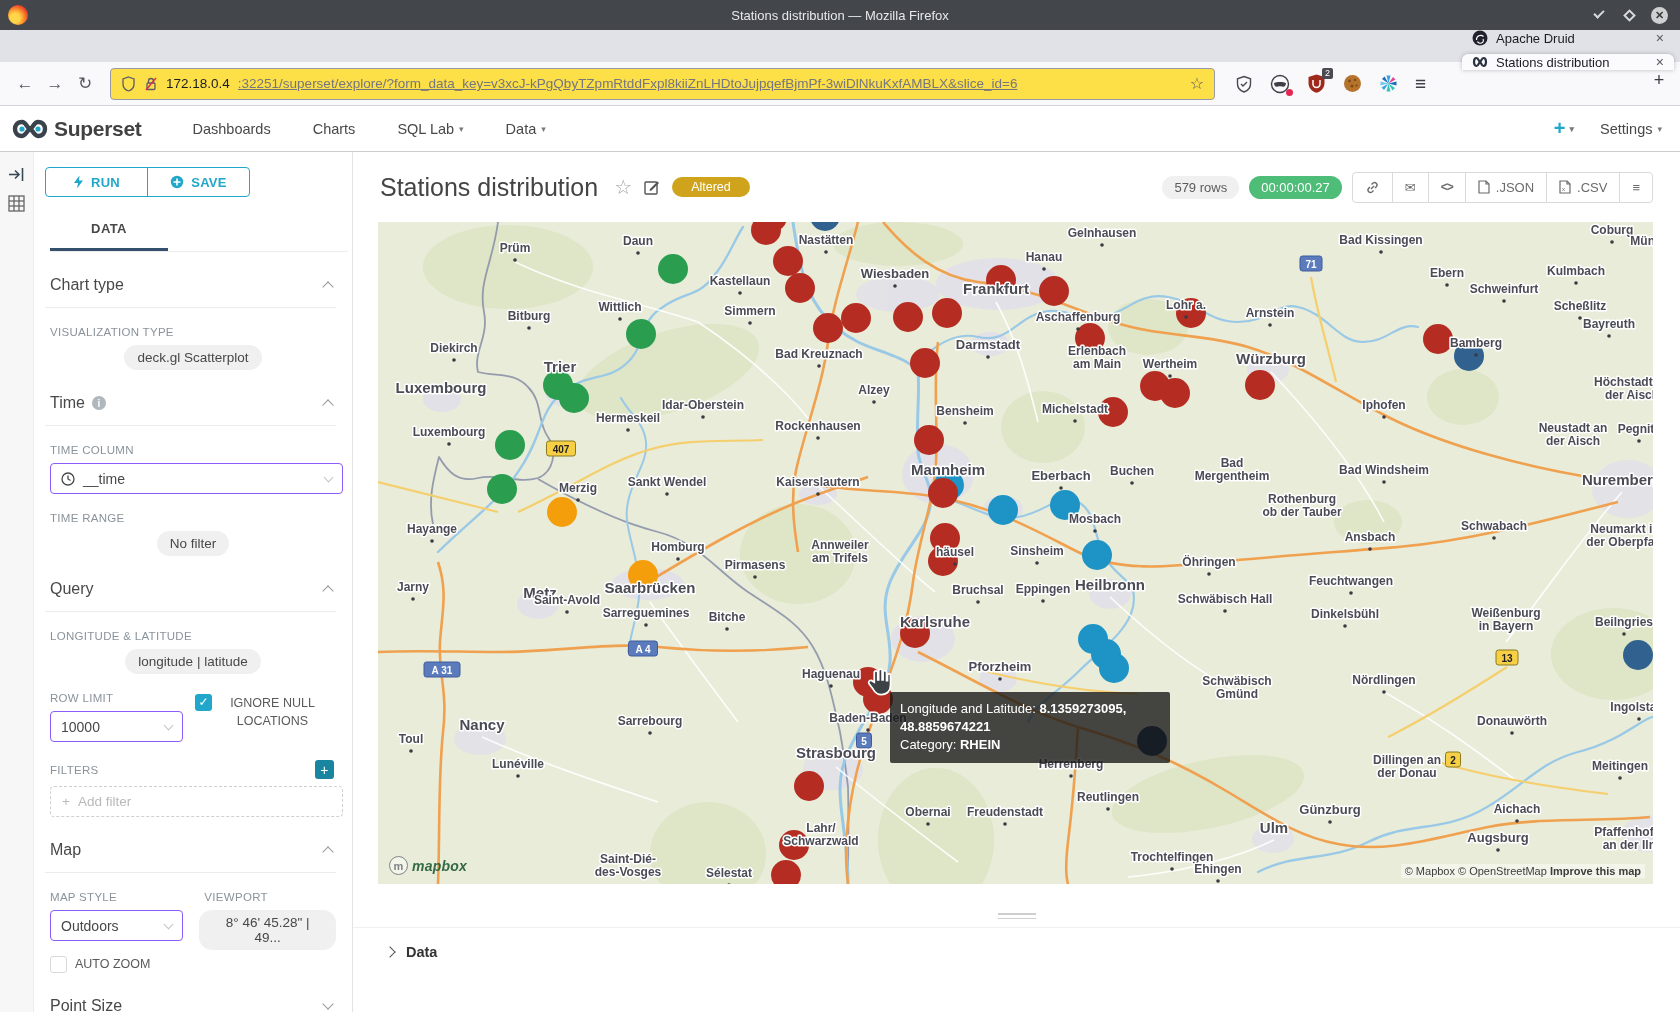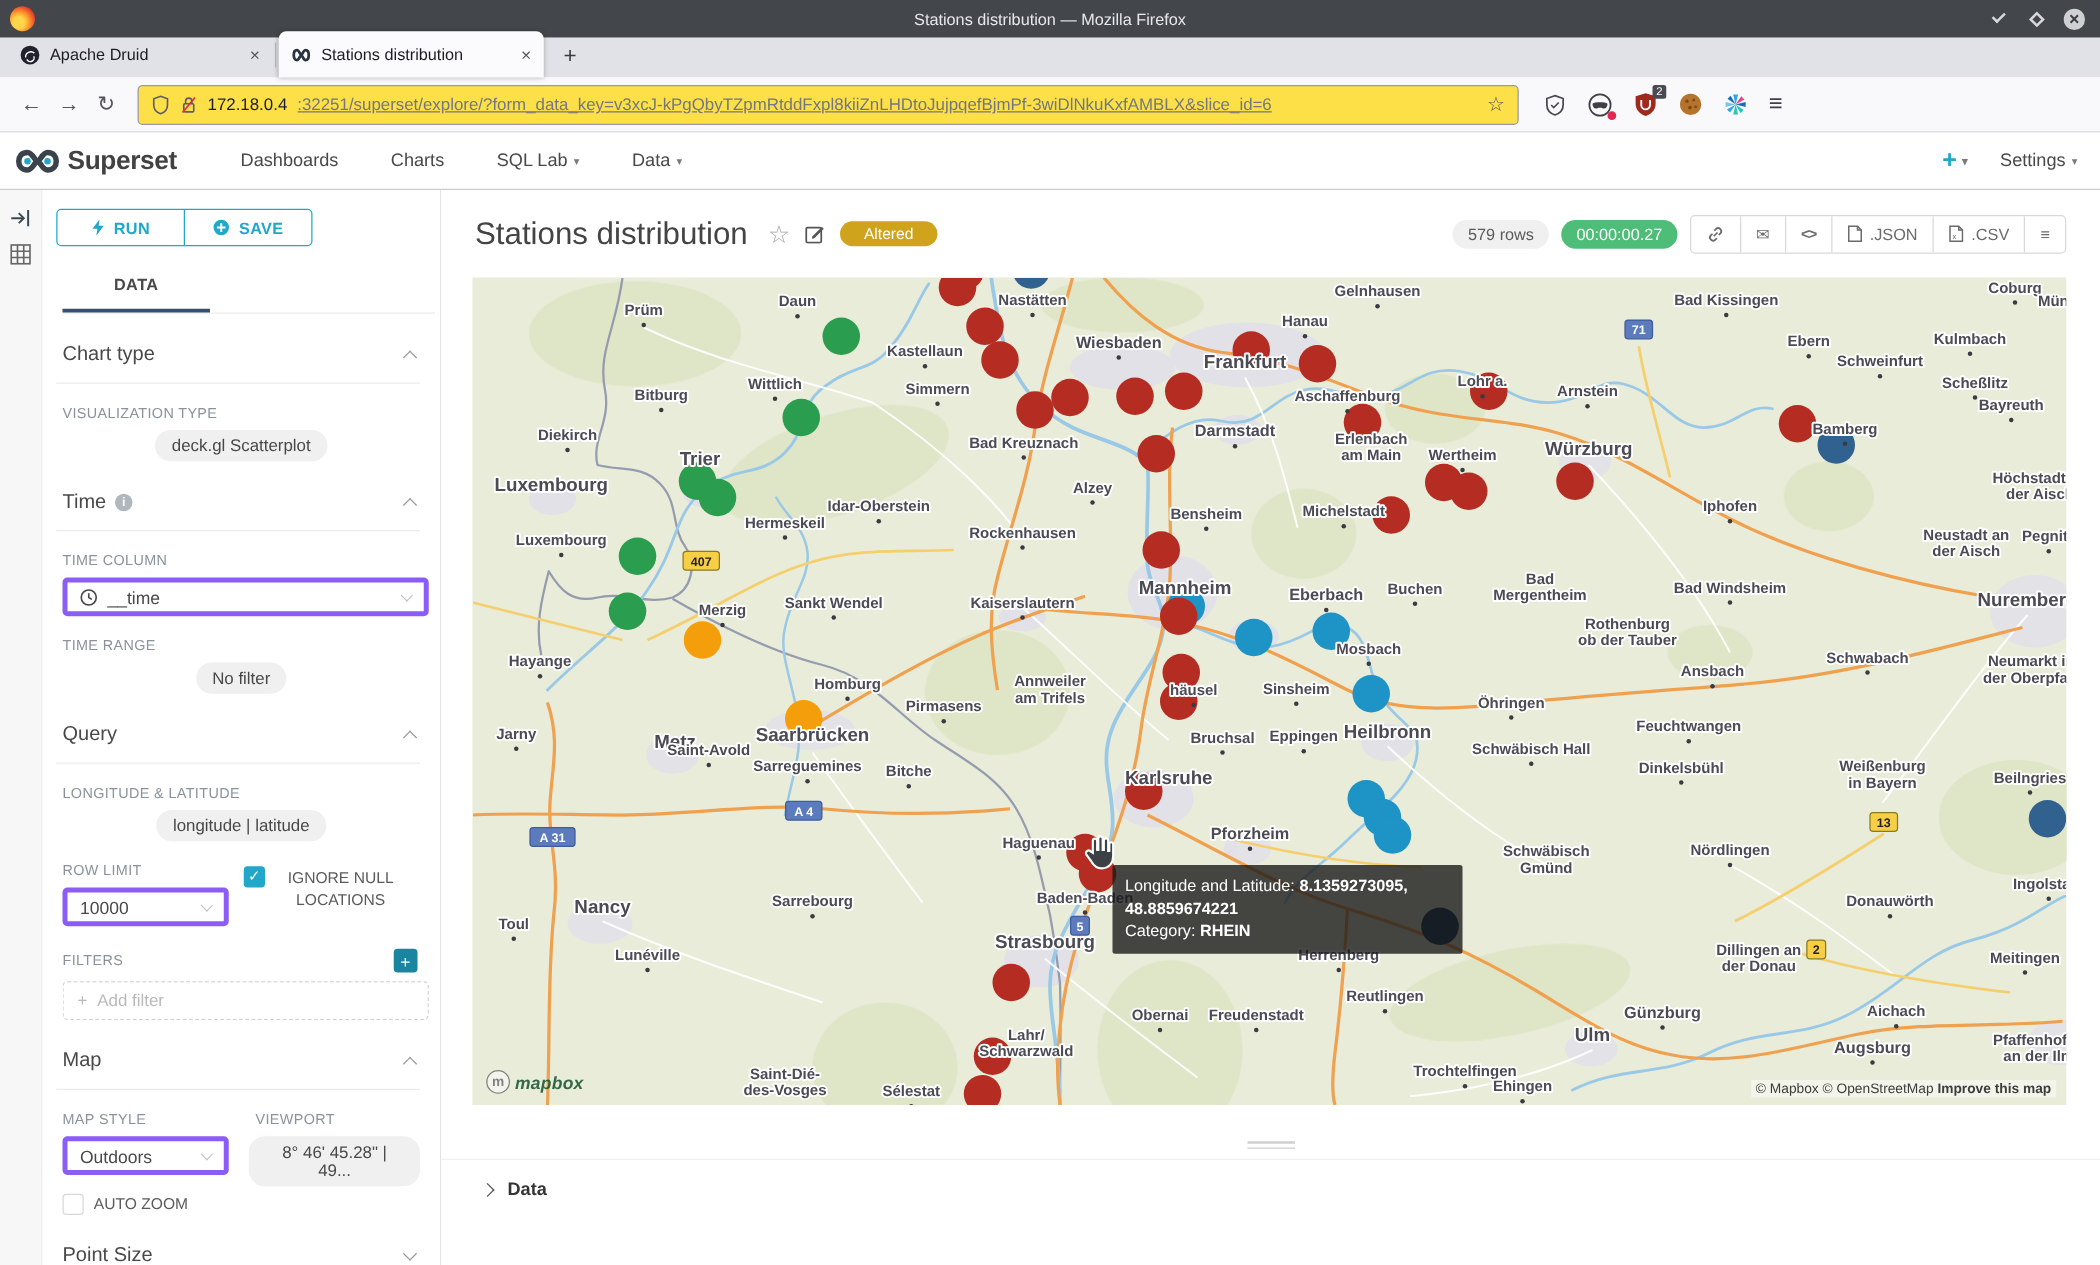--- a/index.html
+++ b/index.html
@@ -12,21 +12,21 @@
   .ff-logo { width:20px; height:20px; border-radius:50%; margin-left:8px;
     background:radial-gradient(circle at 35% 65%, #ffd54a 0 25%, #ff9a2e 45%, #e3392b 75%, #b5222c 100%); }
   .tb-title { position:absolute; left:0; right:0; text-align:center; pointer-events:none; }
   .win-controls { margin-left:auto; display:flex; align-items:center; gap:14px; padding-right:12px; z-index:2; }
   .wc { width:16px; height:16px; display:flex; align-items:center; justify-content:center; color:#d7d9db; font-size:12px; }
   .wc-min { width:10px; height:6px; border-left:2px solid #d7d9db; border-bottom:2px solid #d7d9db; transform:rotate(-45deg); margin-top:-4px; }
   .wc-max { width:9px; height:9px; border:2px solid #d7d9db; transform:rotate(45deg); }
   .wc-close { width:17px; height:17px; border-radius:50%; background:#cfd0d2; color:#3a3d41; font-size:11px; font-weight:bold;
     display:flex; align-items:center; justify-content:center; }
 
-  .tabbar { height:32px; background:#e1e2e7; display:flex; align-items:flex-end; padding:0 6px; }
+  .tabbar { height:32px; background:#e1e2e7; display:flex; align-items:flex-end; padding:0 6px;flex-direction:column; }
   .tab { width:212px; height:37px; display:flex; align-items:center; gap:8px; padding:0 10px;
     font-size:13px; color:#1b1b21; position:relative; }
   .tab.active { background:#fbfbfe; border-radius:6px 6px 0 0; box-shadow:0 0 4px rgba(0,0,0,.25); }
   .tab .close { margin-left:auto; color:#57575f; font-size:14px; }
   .tab-sep { width:1px; height:20px; background:#b8b8c0; margin:0 2px 8px 2px; }
   .newtab { width:30px; height:30px; margin:0 0 3px 6px; display:flex; align-items:center; justify-content:center;
     font-size:18px; color:#3a3a42; }
   .favicon { width:16px; height:16px; flex:0 0 16px; }
 
   .navrow { height:44px; background:#f9f9fb; border-bottom:1px solid #d4d4d8; display:flex; align-items:center; padding:0 10px; }
@@ -70,21 +70,21 @@
     padding:0 0 12px 0; width:118px; text-align:center; border-bottom:3px solid #35506d; }
   .section { margin-top:24px;text-align:center; }
   .sec-head { display:flex; align-items:center; justify-content:space-between; padding:0 4px 13px 5px;
     border-bottom:1px solid #ececec; }
   .sec-title { font-size:16px; color:#484848; display:flex; align-items:center; gap:7px; }
   .chev { width:8px; height:8px; border-right:1.8px solid #999; border-bottom:1.8px solid #999; }
   .chev.up { transform:rotate(-135deg); margin-top:4px; }
   .chev.down { transform:rotate(45deg); margin-bottom:4px; }
   .ctl-label { font-size:11.5px; color:#8a939b; letter-spacing:.3px; margin:18px 0 7px 5px; display:flex; align-items:center; }
   .pill { display:inline-block; background:#f0f0f0; border-radius:13px; padding:5px 13px; font-size:13.5px; color:#484848; margin-left:5px; }
-  .selbox { margin-left:5px; height:31px; border:4px solid #8b5cf6; border-radius:4px; background:#fff;
+  .selbox { margin-left:5px; height:31px; border:1px solid #8b5cf6; border-radius:4px; background:#fff;
     display:flex; align-items:center; padding:0 10px; font-size:14px; color:#484848; gap:8px; }
   .selbox .chevsm { margin-left:auto; width:7px; height:7px; border-right:1.6px solid #c4c4c4; border-bottom:1.6px solid #c4c4c4;
     transform:rotate(45deg); margin-bottom:3px; }
   .w-full { width:293px; } .w-half { width:133px; }
   .info-i { width:14px; height:14px; border-radius:50%; background:#b0b7bd; color:#fff; font-size:10px; font-weight:bold;
     display:inline-flex; align-items:center; justify-content:center; }
   .row2 { display:flex; }
   .checkline { display:flex; gap:8px; font-size:12.5px; color:#5a5a5a; line-height:1.45; }
   .cbox { width:17px; height:17px; border-radius:3px; flex:0 0 17px; }
   .cbox.checked { background:#20a7c9; color:#fff; font-size:12px; display:flex; align-items:center; justify-content:center; }

